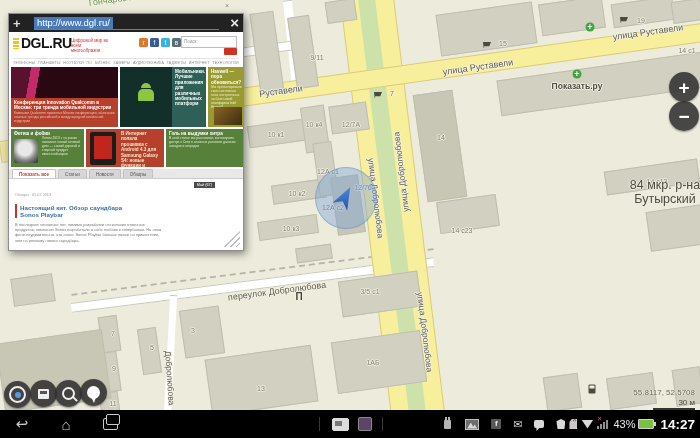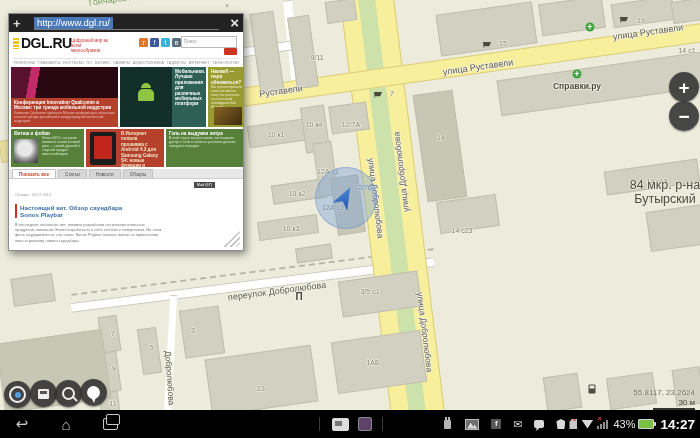--- a/index.html
+++ b/index.html
@@ -188,21 +188,21 @@
 
     <div class="map-label street" style="left: 281px; top: 91px; transform: translate(-50%, -50%) rotate(-8deg);">Руставели</div>
         <div class="map-label street" style="left: 478px; top: 67px; transform: translate(-50%, -50%) rotate(-8deg);">улица Руставели</div>
         <div class="map-label street" style="left: 648px; top: 32px; transform: translate(-50%, -50%) rotate(-8deg);">улица Руставели</div>
         <div class="map-label street-v" style="left: 376px; top: 198px; transform: translate(-50%, -50%) rotate(83deg);">улица Добролюбова</div>
         <div class="map-label street-v" style="left: 401px; top: 172px; transform: translate(-50%, -50%) rotate(-97deg);">улица Добролюбова</div>
         <div class="map-label street-v" style="left: 425px; top: 332px; transform: translate(-50%, -50%) rotate(83deg);">улица Добролюбова</div>
         <div class="map-label street" style="left: 277px; top: 291px; transform: translate(-50%, -50%) rotate(-7.5deg);">переулок Добролюбова</div>
         <div class="map-label street-v" style="left: 170px; top: 378px; transform: translate(-50%, -50%) rotate(86deg);">Добролюбова</div>
         <div class="map-label park" style="left: 117px; top: -1px; transform: translate(-50%, -50%) rotate(-8deg);">Гончаровский</div>
-        <div class="map-label poi-label" style="left: 577px; top: 86px; transform: translate(-50%, -50%) rotate(0deg);">Справки.ру</div>
+        <div class="map-label poi-label" style="left: 577px; top: 86px; transform: translate(-50%, -50%) rotate(0deg);">Показать.ру</div>
         <div class="map-label" style="left: 317px; top: 57px; transform: translate(-50%, -50%) rotate(0deg);">9/11</div>
         <div class="map-label" style="left: 392px; top: 93px; transform: translate(-50%, -50%) rotate(0deg);">7</div>
         <div class="map-label" style="left: 503px; top: 43px; transform: translate(-50%, -50%) rotate(0deg);">15</div>
         <div class="map-label" style="left: 641px; top: 20px; transform: translate(-50%, -50%) rotate(0deg);">19</div>
         <div class="map-label" style="left: 687px; top: 50px; transform: translate(-50%, -50%) rotate(0deg);">14 с1</div>
         <div class="map-label" style="left: 441px; top: 137px; transform: translate(-50%, -50%) rotate(0deg);">14</div>
         <div class="map-label" style="left: 657px; top: 181px; transform: translate(-50%, -50%) rotate(0deg);">14 с13</div>
         <div class="map-label" style="left: 462px; top: 230px; transform: translate(-50%, -50%) rotate(0deg);">14 с23</div>
         <div class="map-label" style="left: 276px; top: 134px; transform: translate(-50%, -50%) rotate(0deg);">10 к1</div>
         <div class="map-label" style="left: 314px; top: 124px; transform: translate(-50%, -50%) rotate(0deg);">10 к4</div>
@@ -235,21 +235,21 @@
         <div class="poi cart" style="left: 487px; top: 45px; transform: translate(-50%, -50%) rotate(0deg);"></div>
         <div class="poi cart" style="left: 624px; top: 20px; transform: translate(-50%, -50%) rotate(0deg);"></div>
         <div class="poi plus-poi" style="left: 590px; top: 27px; transform: translate(-50%, -50%) rotate(0deg);">+</div>
         <div class="poi plus-poi" style="left: 577px; top: 74px; transform: translate(-50%, -50%) rotate(0deg);">+</div>
         <div class="poi gas" style="left: 592px; top: 389px; transform: translate(-50%, -50%) rotate(0deg);"></div>
       </div>
 
     <div class="loc-circle"></div>
     <div class="loc-arrow"></div>
 
-    <div class="coords">55.8117, 23.2624</div>
+    <div class="coords">55.8117, 52.5708</div>
     <div class="scalebar">
       <span>30 м</span>
       <div class="bar"></div>
     </div>
   </div>
 
   <div class="rbtn zoom" style="left:669px;top:72px;">
       <span>+</span>
     </div>
   <div class="rbtn zoom" style="left:669px;top:101px;">

